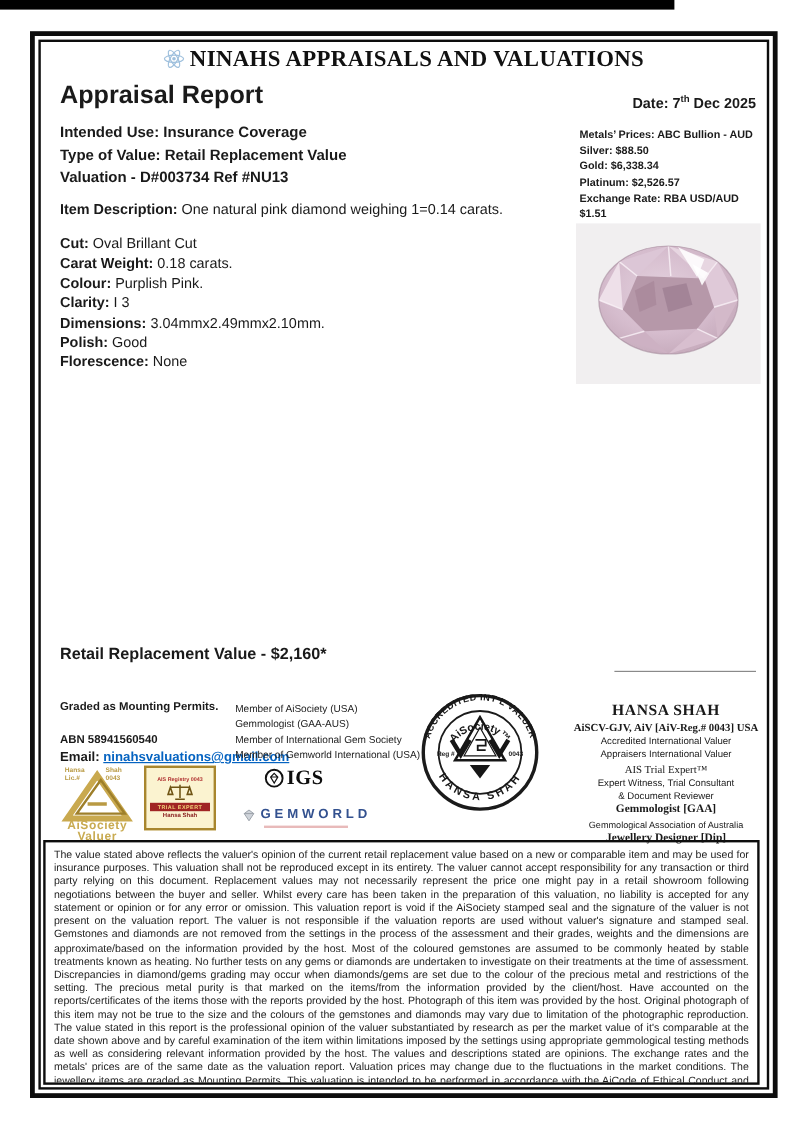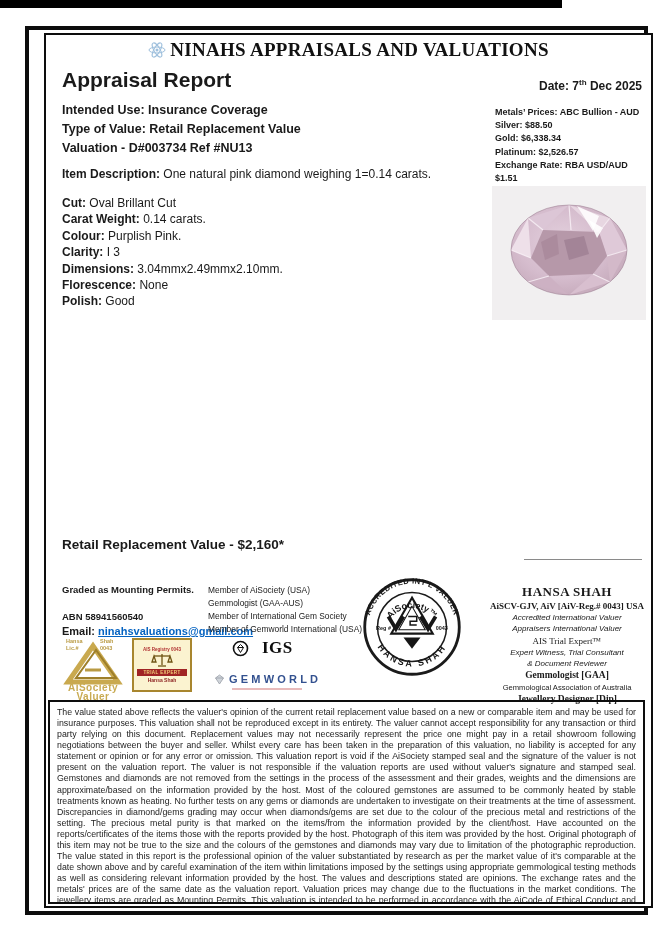--- a/index.html
+++ b/index.html
@@ -2,21 +2,21 @@
 <html><head>
 <meta charset="utf-8">
 <style>
   html,body{margin:0;padding:0;background:#ffffff;}
   .page{position:relative;width:665px;height:940px;background:#ffffff;overflow:hidden;
         font-family:"Liberation Sans",sans-serif;color:#1a1a1a;}
   .top-bar{position:absolute;left:0;top:0;width:562px;height:8px;background:#000;}
   .frame{position:absolute;left:25px;top:26px;width:623px;height:889px;
          border:4px solid #0d0d0d;padding:3px;box-sizing:border-box;}
   .frame-inner{position:relative;width:100%;height:100%;border:2px solid #0d0d0d;
-               box-sizing:border-box;background:#fff;margin-left:12px;}
+               box-sizing:border-box;background:#fff;}
   .abs{position:absolute;}
 
   .company-row{left:0;top:4px;width:100%;text-align:center;
                font-family:"Liberation Serif",serif;font-weight:bold;font-size:19px;
                letter-spacing:.3px;color:#111;}
   .atom{vertical-align:-3px;margin-right:4px;}
 
   .report-title{left:16px;top:33px;font-size:21px;font-weight:bold;}
   .date-line{top:43px;right:9px;font-size:12px;font-weight:bold;}
   .date-line sup{font-size:8px;}
@@ -44,34 +44,34 @@
 
   .logo-valuer{left:12px;top:601px;}
   .logo-trial{left:86px;top:603px;width:60px;height:54px;border:2px solid #a8862e;
               background:#fbf3d0;box-sizing:border-box;display:flex;flex-direction:column;
               align-items:center;justify-content:center;gap:1px;}
   .logo-trial .reg{font-size:4.5px;font-weight:bold;color:#b03030;}
   .logo-trial .banner{background:#a02424;color:#f3d27a;font-size:4.5px;font-weight:bold;
                       padding:1px 6px;letter-spacing:.4px;}
   .logo-trial .holder{font-size:5px;font-weight:bold;color:#8a1f1f;}
 
-  .igs{left:186px;top:603px;display:flex;align-items:center;gap:13px;}
+  .igs{left:186px;top:603px;display:flex;align-items:center;gap:2px;}
   .igs .igs-text{font-family:"Liberation Serif",serif;font-weight:bold;font-size:17px;
                  letter-spacing:.5px;color:#0d0d0d;}
   .gemworld{left:168px;top:638px;display:flex;align-items:center;gap:4px;}
   .gemworld .gw-text{font-size:11px;font-weight:bold;letter-spacing:3.2px;color:#33518f;text-align:center;}
   .gw-tagline{left:186px;top:653px;width:70px;height:2px;background:#d98c8c;opacity:.6;}
 
   .seal{left:314px;top:540px;}
 
   .valuer-block{left:440px;top:549px;width:162px;text-align:center;line-height:1.2;}
   .valuer-block div{margin-bottom:1.5px;}
   .v0{font-family:"Liberation Serif",serif;font-weight:bold;font-size:13px;letter-spacing:.5px;}
   .v1{font-family:"Liberation Serif",serif;font-weight:bold;font-size:9px;}
-  .v2,.v3,.v5,.v6{font-size:8px;font-style:italic;}
+  .v2,.v3,.v5,.v6{font-size:8px;}
   .v4{font-family:"Liberation Serif",serif;font-weight:normal;font-size:9px;}
   .v7,.v9{font-family:"Liberation Serif",serif;font-weight:bold;font-size:9.5px;}
   .v8{font-size:7.6px;}
 
   .disclaimer{left:2px;top:665px;width:597px;height:204px;border:2px solid #0d0d0d;
               box-sizing:border-box;padding:5px 7px;font-size:8.8px;line-height:1.26;
               text-align:justify;color:#1c1c1c;overflow:hidden;}
 
   .gold-cap{fill:#c9ab52;font-weight:bold;}
 </style>
@@ -111,26 +111,26 @@
         <div>Platinum: $2,526.57</div>
         <div>Exchange Rate: RBA USD/AUD $1.51</div>
       </div>
 
       <div class="abs item-desc">
         <span class="lbl">Item Description:</span><span> One natural pink diamond weighing 1=0.14 carats.</span>
       </div>
 
       <div class="abs diamond-block">
         <div><span class="lbl">Cut:</span><span> Oval Brillant Cut</span></div>
-        <div><span class="lbl">Carat Weight:</span><span> 0.14 carats.</span></div>
+        <div><span class="lbl">Carat Weight:</span><span> 0.18 carats.</span></div>
         <div><span class="lbl">Colour:</span><span> Purplish Pink.</span></div>
         <div><span class="lbl">Clarity:</span><span> I 3</span></div>
         <div><span class="lbl">Dimensions:</span><span> 3.04mmx2.49mmx2.10mm.</span></div>
+        <div><span class="lbl">Polish:</span><span> Good</span></div>
         <div><span class="lbl">Florescence:</span><span> None</span></div>
-        <div><span class="lbl">Polish:</span><span> Good</span></div>
       </div>
 
       <svg class="abs photo" width="154" height="134" viewBox="0 0 154 134">
         <defs>
           <radialGradient id="dg" cx="45%" cy="42%" r="65%">
             <stop offset="0%" stop-color="#e4d1de"></stop>
             <stop offset="60%" stop-color="#d5bccd"></stop>
             <stop offset="100%" stop-color="#c3a7b8"></stop>
           </radialGradient>
         </defs>

